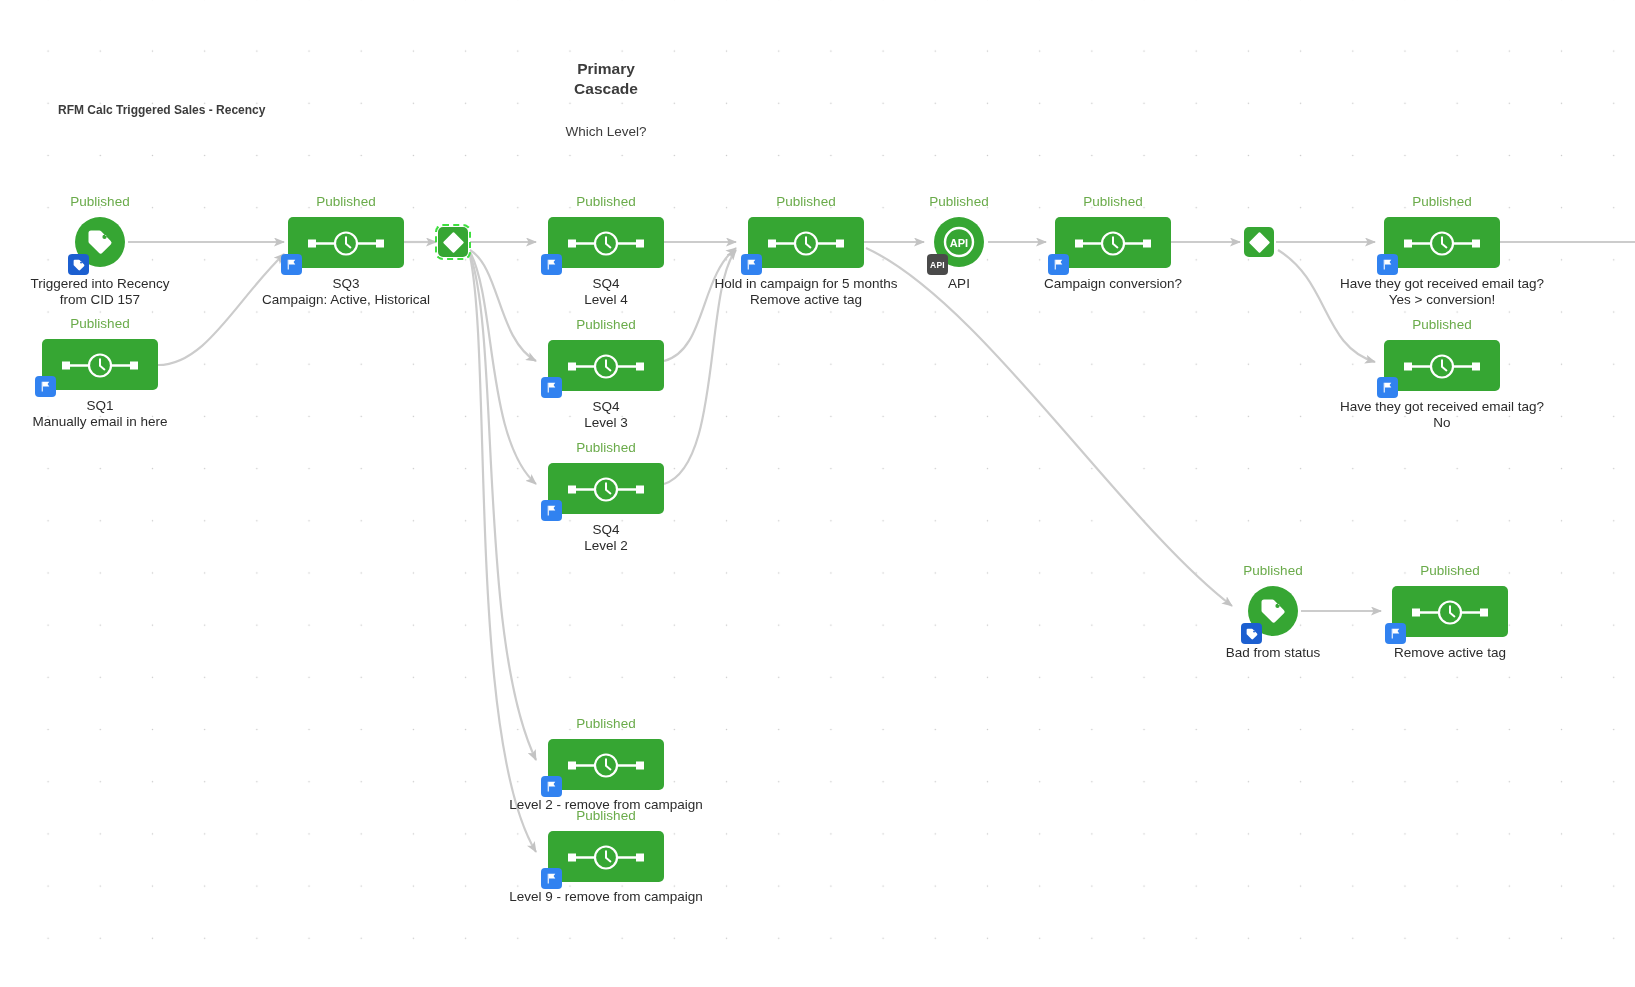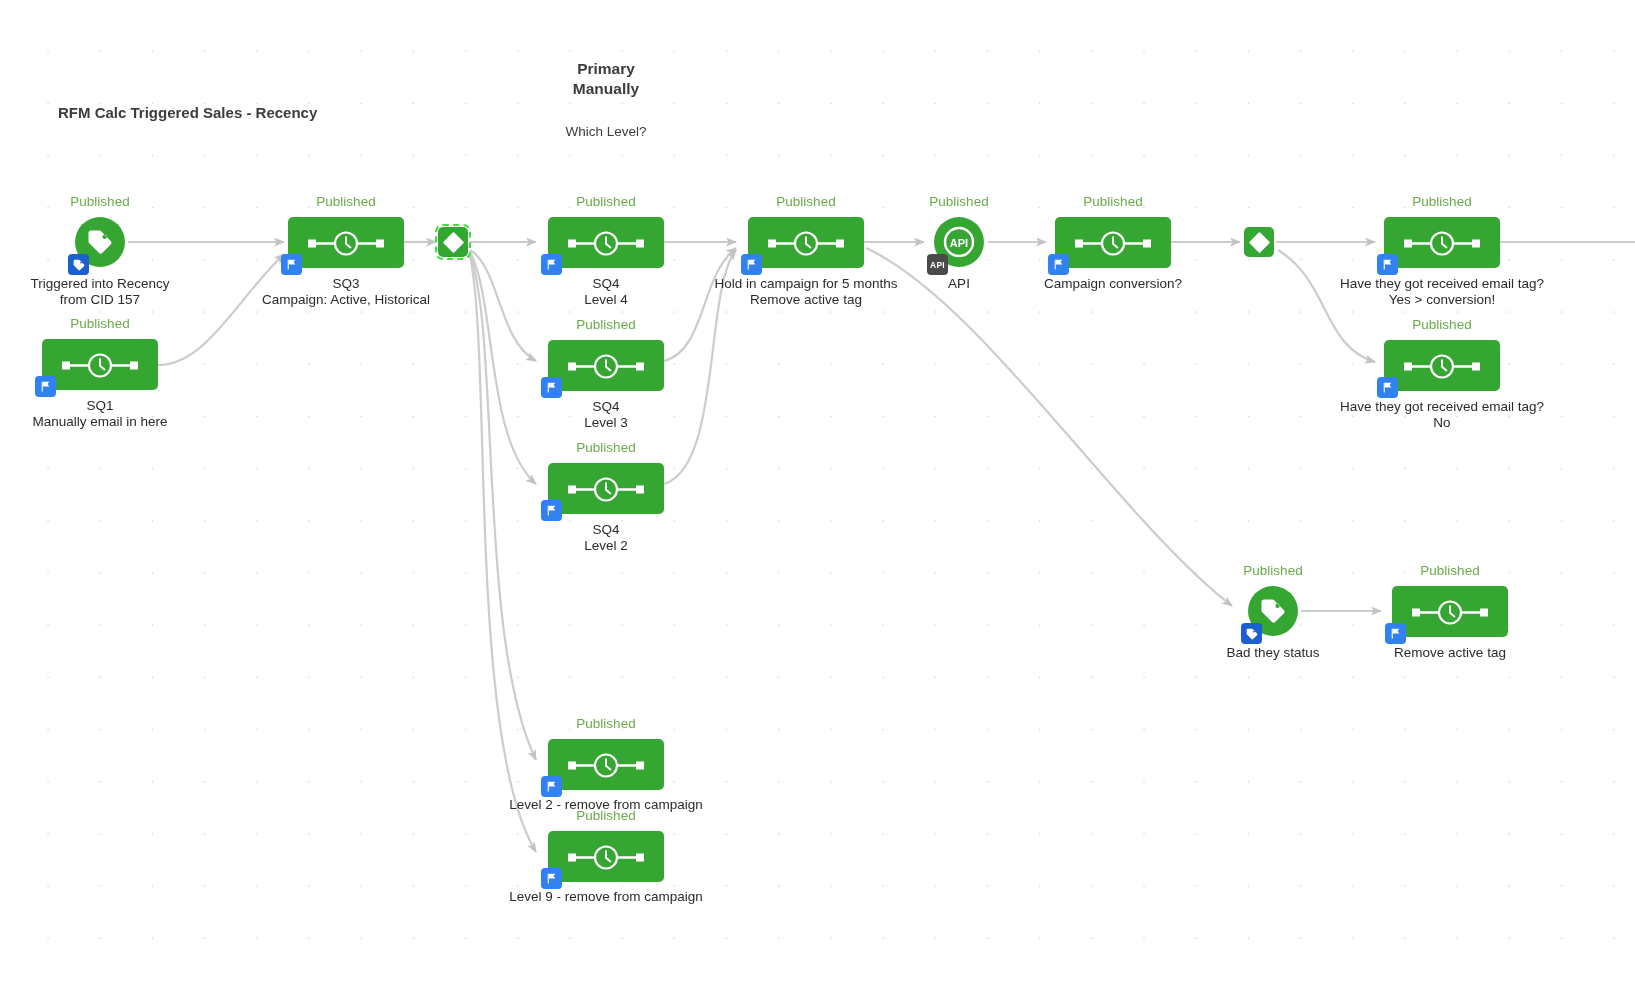--- a/index.html
+++ b/index.html
@@ -161,24 +161,24 @@
       <path d="M1276,242 L1375,242"></path>
 
       <path d="M1278,250 C1330,282 1322,346 1375,362"></path>
 
       <path d="M1301,611 L1381,611"></path>
     </g>
 
     <path d="M1500,242 L1635,242" fill="none" stroke="#cccccc" stroke-width="2.2"></path>
   </svg>
 
-  <div class="canvas-title" style="left:58px;top:103px;font-size:15px;">RFM Calc Triggered Sales - Recency</div>
+  <div class="canvas-title" style="left:58px;top:103px;font-size:12px;">RFM Calc Triggered Sales - Recency</div>
 
   <div class="canvas-title" style="left:606px;top:59px;font-size:15.5px;transform:translateX(-50%);text-align:center;">Primary
-Manually</div>
+Cascade</div>
 
   <div class="canvas-note" style="left:606px;top:123px;font-size:13.5px;transform:translateX(-50%);text-align:center;">Which Level?</div>
 
   <div class="node" style="left:75px;top:217px;width:50px;height:50px;">
     <div class="status" style="top:-22px;">Published</div>
     <div class="circle" style="left:0;top:0;">
       <svg width="30" height="30" viewBox="0 0 24 24" fill="#ffffff">
         <path d="M20.6 11.1 12.9 3.4A2 2 0 0 0 11.5 2.8H4.8A2 2 0 0 0 2.8 4.8v6.7c0 .53.21 1.04.59 1.41l7.7 7.7a2 2 0 0 0 2.83 0l6.68-6.68a2 2 0 0 0 0-2.83zM15.6 9.6a1.7 1.7 0 1 1 0-3.4 1.7 1.7 0 0 1 0 3.4z"></path>
       </svg>
     </div>
@@ -470,21 +470,21 @@
     <div class="circle" style="left:0;top:0;">
       <svg width="30" height="30" viewBox="0 0 24 24" fill="#ffffff">
         <path d="M20.6 11.1 12.9 3.4A2 2 0 0 0 11.5 2.8H4.8A2 2 0 0 0 2.8 4.8v6.7c0 .53.21 1.04.59 1.41l7.7 7.7a2 2 0 0 0 2.83 0l6.68-6.68a2 2 0 0 0 0-2.83zM15.6 9.6a1.7 1.7 0 1 1 0-3.4 1.7 1.7 0 0 1 0 3.4z"></path>
       </svg>
     </div>
     <div class="badge tag" style="left:-7px;top:37px;">
       <svg width="14" height="14" viewBox="0 0 24 24" fill="#ffffff">
         <path d="M20.6 11.1 12.9 3.4A2 2 0 0 0 11.5 2.8H4.8A2 2 0 0 0 2.8 4.8v6.7c0 .53.21 1.04.59 1.41l7.7 7.7a2 2 0 0 0 2.83 0l6.68-6.68a2 2 0 0 0 0-2.83zM15.6 9.6a1.7 1.7 0 1 1 0-3.4 1.7 1.7 0 0 1 0 3.4z"></path>
       </svg>
     </div>
-    <div class="label" style="top:59px;">Bad they status</div>
+    <div class="label" style="top:59px;">Bad from status</div>
   </div>
 
   <div class="node" style="left:1392px;top:586px;width:116px;height:51px;">
     <div class="status" style="top:-22px;">Published</div>
     <div class="box" style="left:0;top:0;">
       <div class="timerwrap">
         <svg width="80" height="28" viewBox="0 0 80 28">
           <rect x="2" y="10.5" width="8" height="8" fill="#ffffff"></rect>
           <rect x="70" y="10.5" width="8" height="8" fill="#ffffff"></rect>
           <line x1="10" y1="14.5" x2="70" y2="14.5" stroke="#ffffff" stroke-width="2.4"></line>

